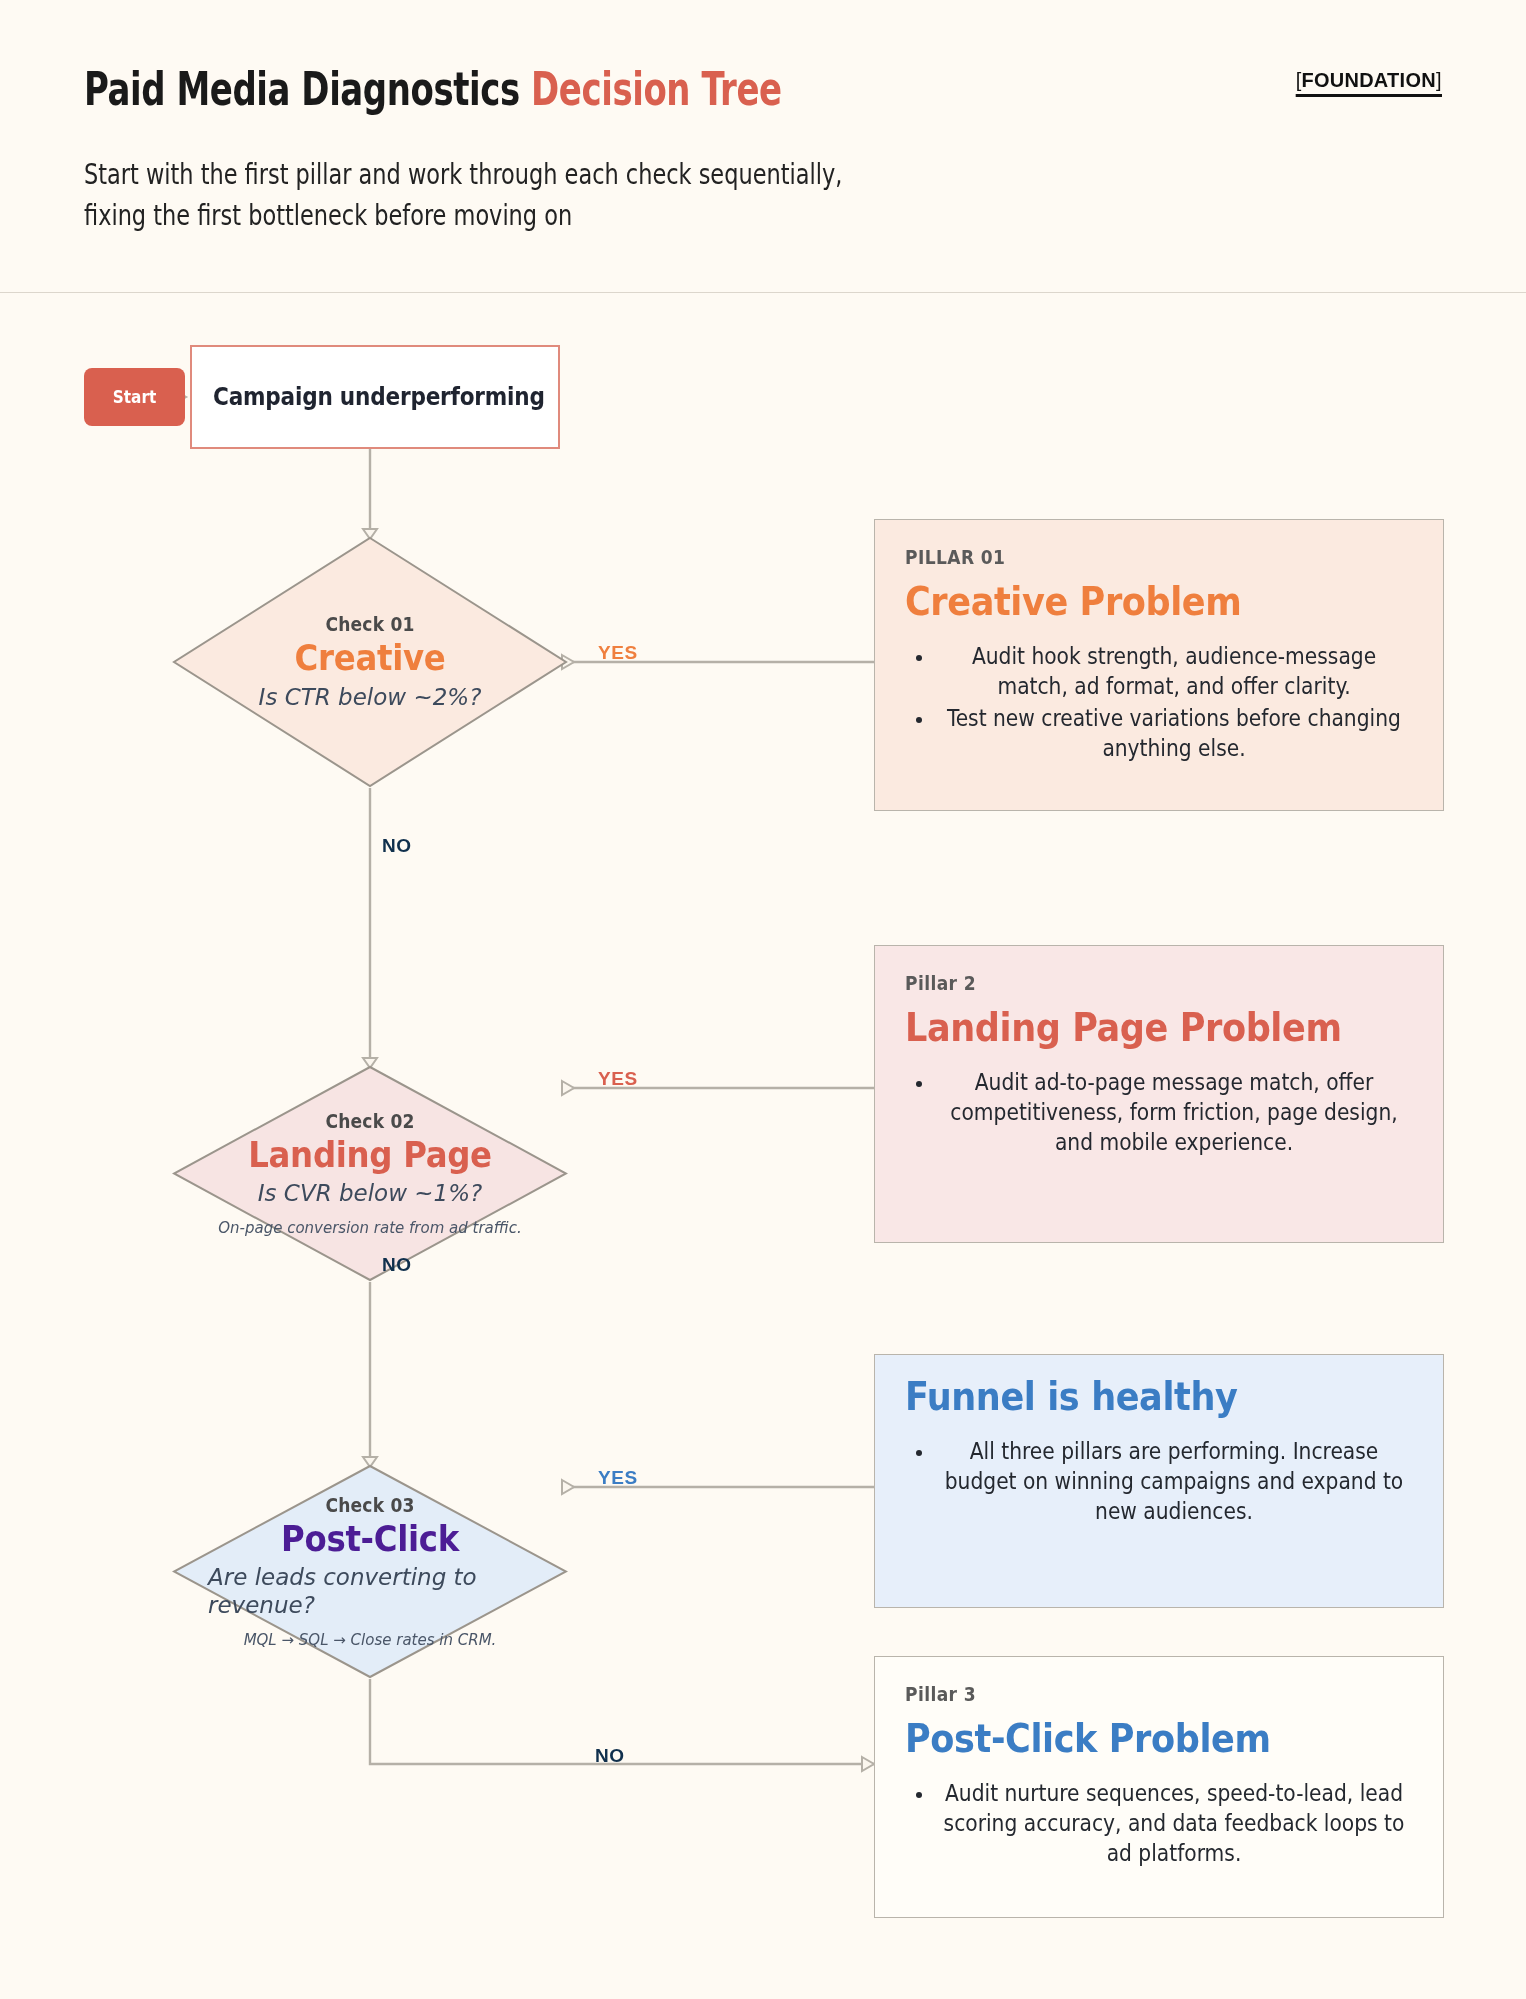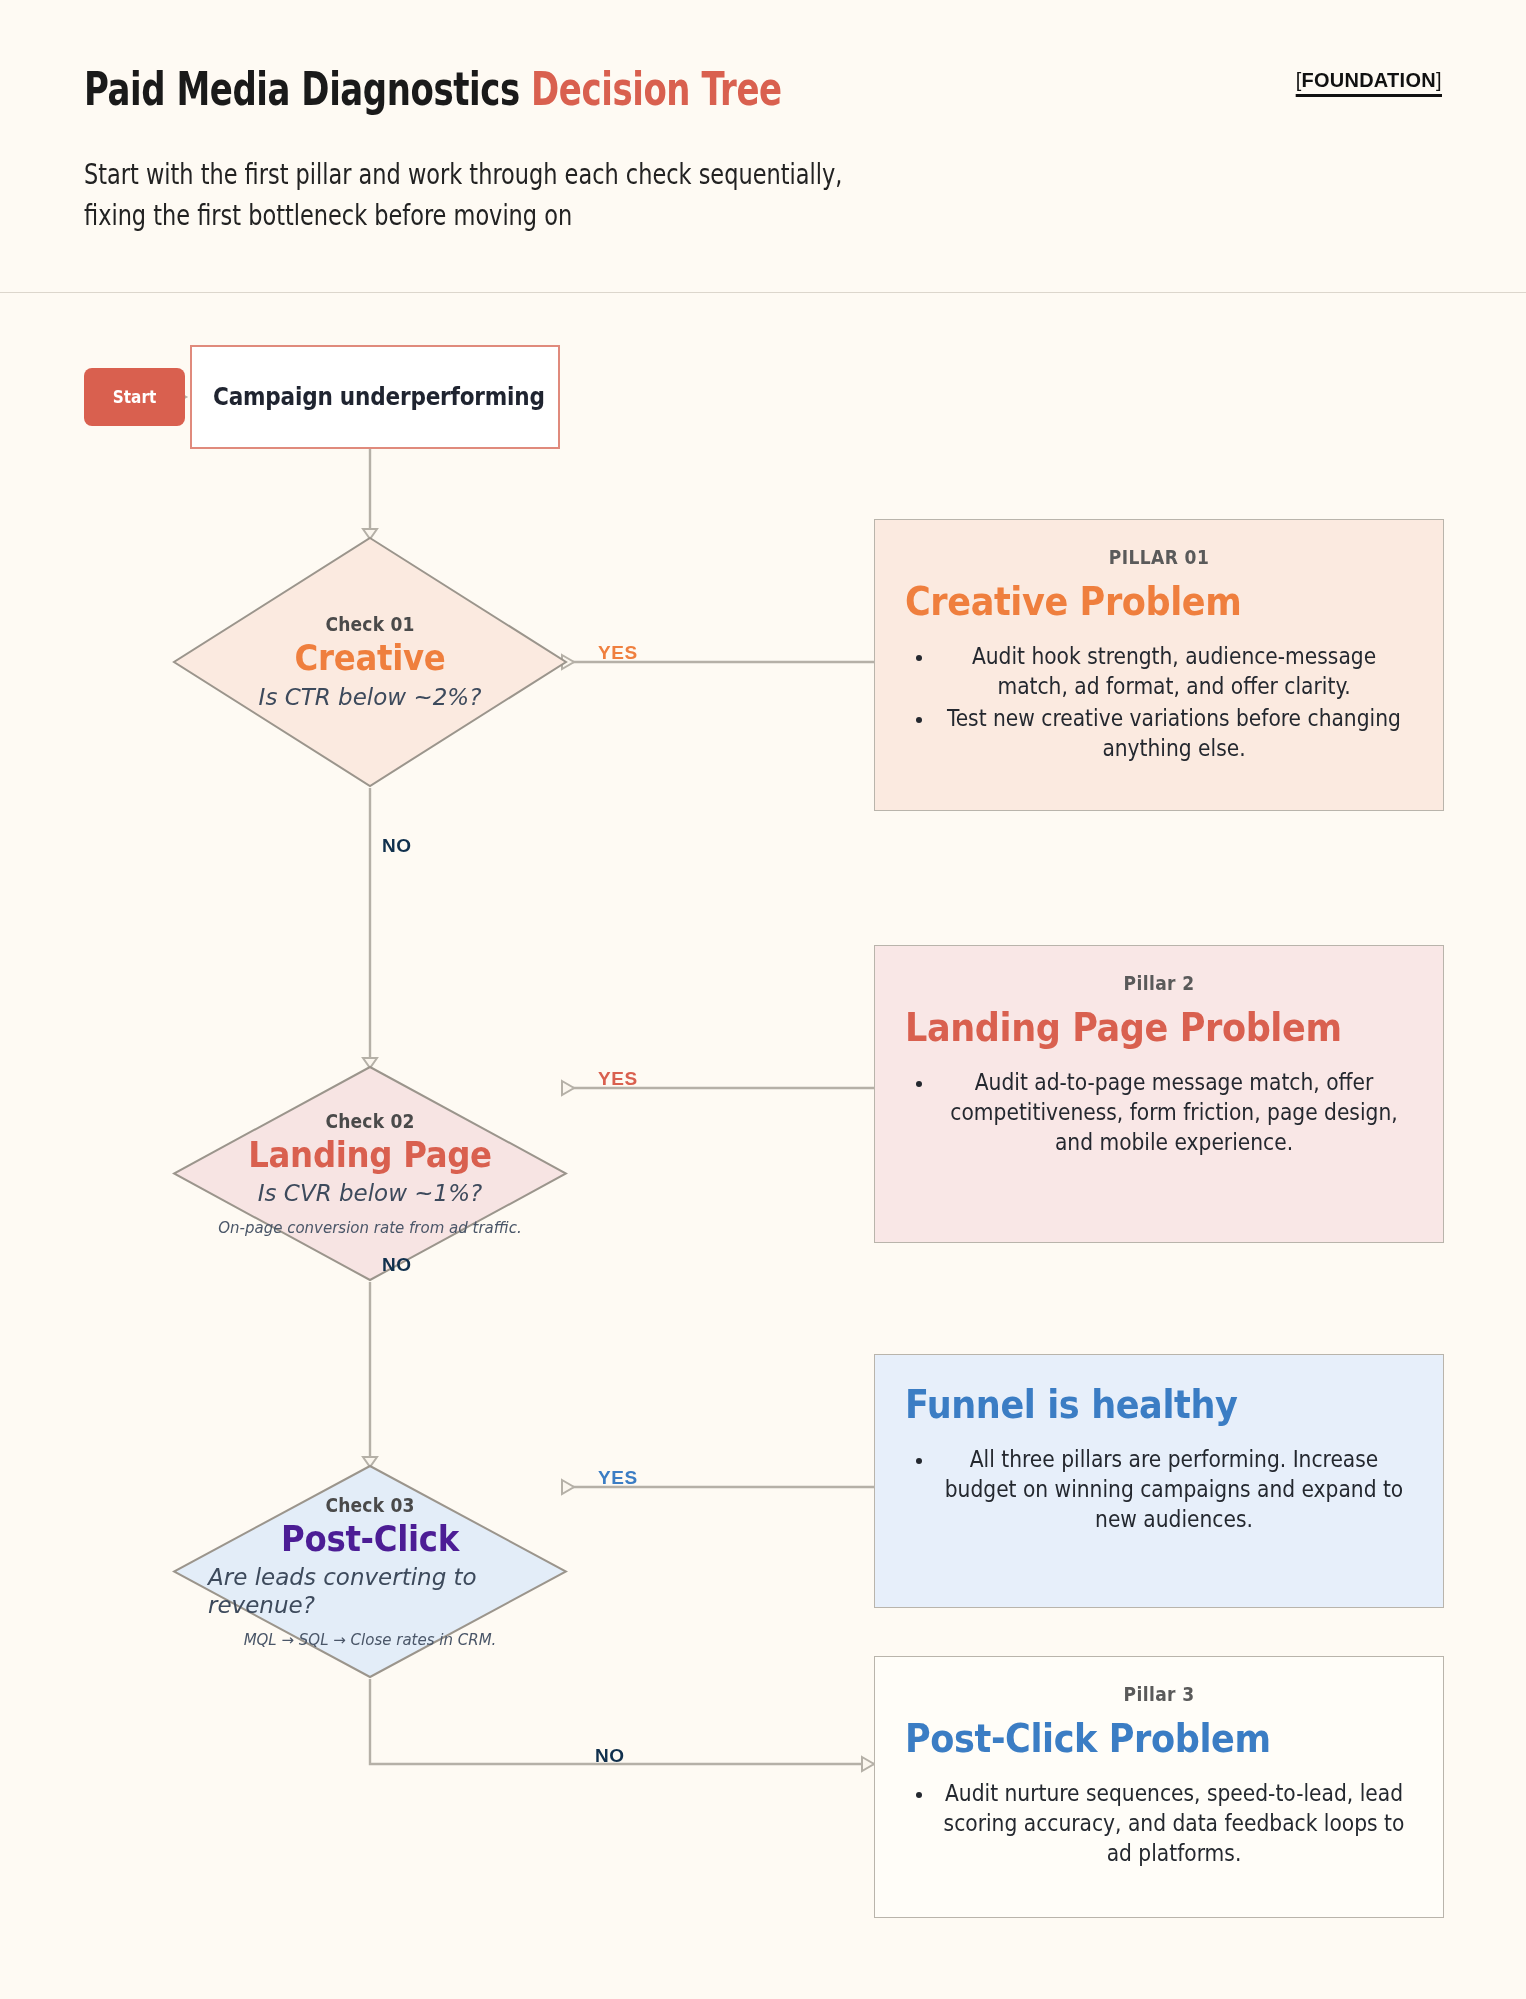--- a/index.html
+++ b/index.html
@@ -92,21 +92,21 @@
   
   .blabel {
     position: absolute; font-weight: 700; font-size: 19px; letter-spacing: 0.6px;
     font-family: "Liberation Sans", sans-serif;
   }
 
   
   .card { position: absolute; border: 1px solid #b9b4ab; padding: 26px 30px 26px 30px; }
   .c-eyebrow {
     font-family: "DejaVu Sans Condensed", "Liberation Sans", sans-serif;
-    font-weight: 700; font-size: 19px; color: #5a5a5a; letter-spacing: 0.4px; text-align: center;
+    font-weight: 700; font-size: 19px; color: #5a5a5a; letter-spacing: 0.4px;
   }
   .c-title {
     font-family: "DejaVu Sans Condensed", "Liberation Sans", sans-serif;
     font-weight: 700; font-size: 39px; line-height: 1.05; margin-top: 14px;
     letter-spacing: -0.4px;
   }
   .c-sub {
     font-family: "DejaVu Sans Condensed", "Liberation Sans", sans-serif;
     font-size: 23px; color: #6a6a6a; margin-top: 8px;
   }
@@ -218,21 +218,21 @@
     </div>
 
     <div class="card" style="left:874px; top:666px; width:570px; height:298px; background:#f9e7e6;">
       <div class="c-eyebrow">Pillar 2</div>
       <div class="c-title" style="color:#d9604f">Landing Page Problem</div>
       <ul class="c-list">
         <li>Audit ad-to-page message match, offer competitiveness, form friction, page design, and mobile experience.</li>
       </ul>
     </div>
 
-    <div class="card" style="left:874px; top:1075px; width:570px; height:254px; background:#e7effa; padding-top:30px;">
+    <div class="card" style="left:874px; top:1075px; width:570px; height:254px; background:#e7effa; padding-top:22px;">
       <div class="c-title" style="color:#3b7dc4; margin-top:0">Funnel is healthy</div>
       <ul class="c-list">
         <li>All three pillars are performing. Increase budget on winning campaigns and expand to new audiences.</li>
       </ul>
     </div>
 
     <div class="card" style="left:874px; top:1377px; width:570px; height:262px; background:#fffdf8;">
       <div class="c-eyebrow">Pillar 3</div>
       <div class="c-title" style="color:#3b7dc4">Post-Click Problem</div>
       <ul class="c-list">

